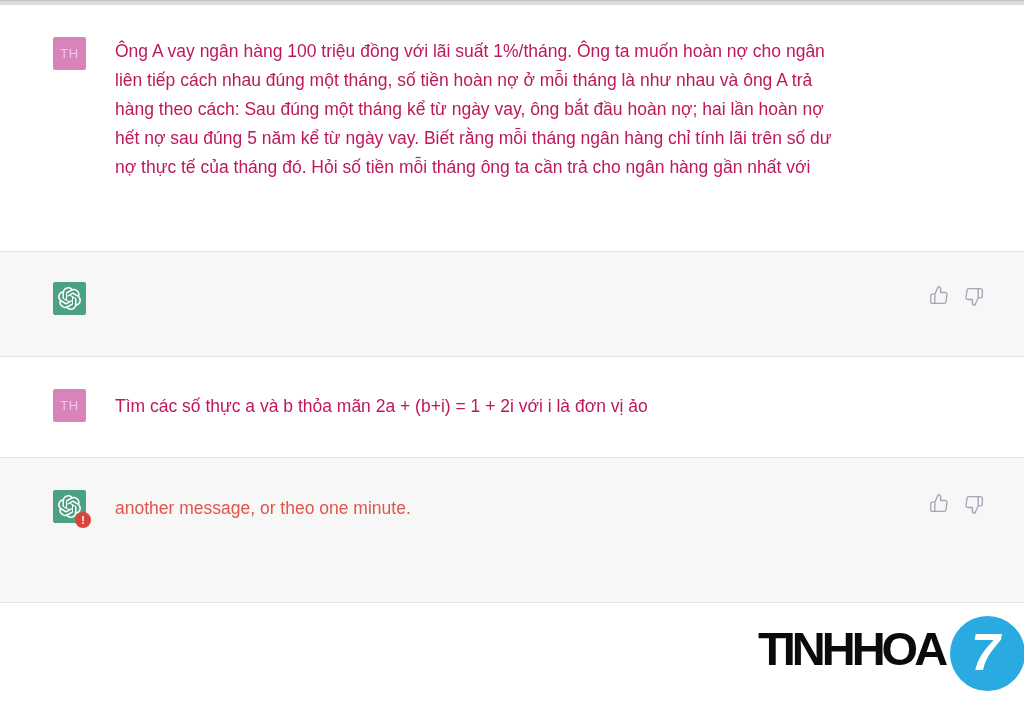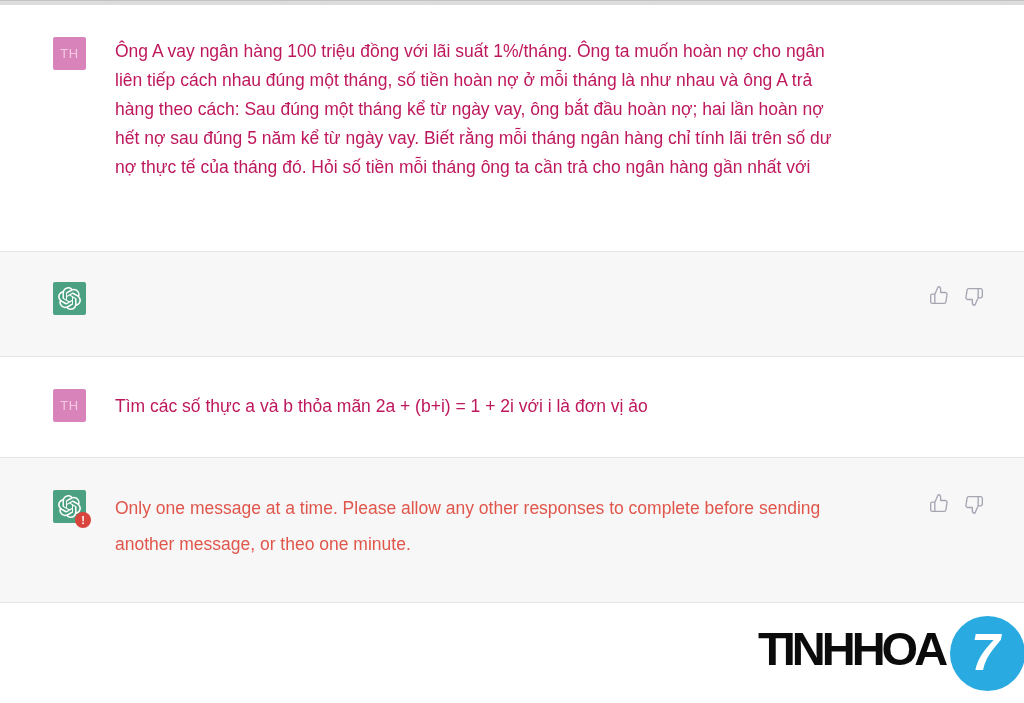--- a/index.html
+++ b/index.html
@@ -132,21 +132,20 @@
 
   <section class="row assistant row-4">
     <div class="msg">
       <div class="avatar avatar-assistant">
         <svg viewBox="0 0 24 24" fill="#ffffff" xmlns="http://www.w3.org/2000/svg">
             <path d="M22.2819 9.8211a5.9847 5.9847 0 0 0-.5157-4.9108 6.0462 6.0462 0 0 0-6.5098-2.9A6.0651 6.0651 0 0 0 4.9807 4.1818a5.9847 5.9847 0 0 0-3.9977 2.9 6.0462 6.0462 0 0 0 .7427 7.0966 5.98 5.98 0 0 0 .511 4.9107 6.051 6.051 0 0 0 6.5146 2.9001A5.9847 5.9847 0 0 0 13.2599 24a6.0557 6.0557 0 0 0 5.7718-4.2058 5.9894 5.9894 0 0 0 3.9977-2.9001 6.0557 6.0557 0 0 0-.7475-7.073zm-9.022 12.6081a4.4755 4.4755 0 0 1-2.8764-1.0408l.1419-.0804 4.7783-2.7582a.7948.7948 0 0 0 .3927-.6813v-6.7369l2.02 1.1686a.071.071 0 0 1 .038.0615v5.5826a4.504 4.504 0 0 1-4.4945 4.4849zm-9.6607-4.1254a4.4708 4.4708 0 0 1-.5346-3.0137l.142.0852 4.783 2.7582a.7712.7712 0 0 0 .7806 0l5.8428-3.3685v2.3324a.0804.0804 0 0 1-.0332.0615L9.74 19.9502a4.4992 4.4992 0 0 1-6.1408-1.6464zM2.3408 7.8956a4.485 4.485 0 0 1 2.3655-1.9728V11.6a.7664.7664 0 0 0 .3879.6765l5.8144 3.3543-2.0201 1.1685a.0757.0757 0 0 1-.071 0l-4.8303-2.7865A4.504 4.504 0 0 1 2.3408 7.8956zm16.5963 3.8558L13.1038 8.364 15.1192 7.2a.0757.0757 0 0 1 .071 0l4.8303 2.7913a4.4944 4.4944 0 0 1-.6765 8.1042v-5.6772a.79.79 0 0 0-.407-.667zm2.0107-3.0231l-.142-.0852-4.7735-2.7818a.7759.7759 0 0 0-.7854 0L9.409 9.2297V6.8974a.0662.0662 0 0 1 .0284-.0615l4.8303-2.7866a4.4992 4.4992 0 0 1 6.6802 4.66zM8.3065 12.863l-2.02-1.1638a.0804.0804 0 0 1-.038-.0567V6.0742a4.4992 4.4992 0 0 1 7.3757-3.4537l-.142.0805L8.704 5.459a.7948.7948 0 0 0-.3927.6813zm1.0976-2.3654l2.602-1.4998 2.6069 1.4998v2.9994l-2.5974 1.4997-2.6067-1.4997z"></path>
           </svg>
         <span class="error-badge">!</span>
       </div>
       <div class="text error">
-        <div>Only one message at a time. Please allow any other responses to complete before sending</div>
         <div>another message, or theo one minute.</div>
       </div>
       <div class="actions">
         <span class="action-btn">
           <svg viewBox="0 0 24 24" fill="none" stroke="currentColor" stroke-width="1.6" stroke-linecap="round" stroke-linejoin="round">
               <path d="M14 9V5a3 3 0 0 0-3-3l-4 9v11h11.28a2 2 0 0 0 2-1.7l1.38-9a2 2 0 0 0-2-2.3zM7 22H4a2 2 0 0 1-2-2v-7a2 2 0 0 1 2-2h3"></path>
             </svg>
         </span>
         <span class="action-btn down">
           <svg viewBox="0 0 24 24" fill="none" stroke="currentColor" stroke-width="1.6" stroke-linecap="round" stroke-linejoin="round">

